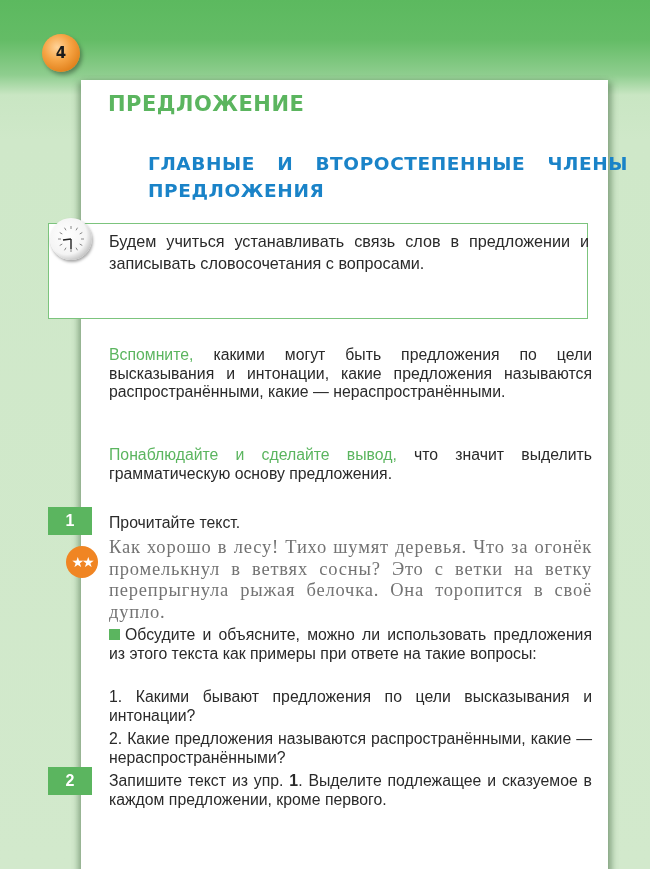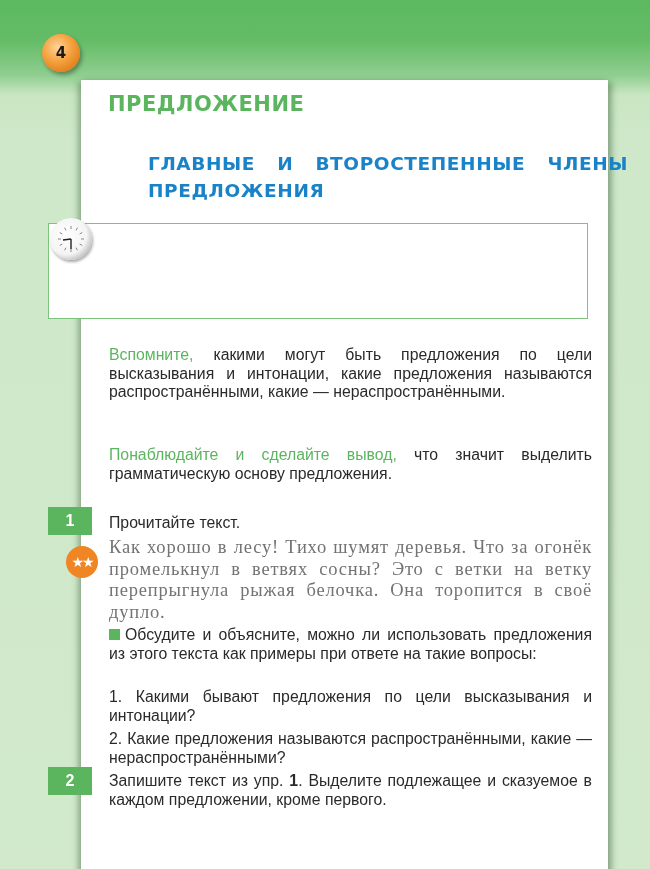--- a/index.html
+++ b/index.html
@@ -92,20 +92,21 @@
       <line x1="9.7" y1="14.5" x2="12.3" y2="16"></line>
         <line x1="32.3" y1="14.5" x2="29.7" y2="16"></line>
       <line x1="9.7" y1="27.5" x2="12.3" y2="26"></line>
         <line x1="32.3" y1="27.5" x2="29.7" y2="26"></line>
     </g>
     <line x1="21" y1="21" x2="13" y2="22" stroke="#222" stroke-width="1.6"></line>
     <line x1="21" y1="21" x2="21" y2="31" stroke="#222" stroke-width="1.4"></line>
   </svg>
 </div>
 <div class="goal-text">
+  <p>Будем учиться устанавливать связь слов в предложении и записывать словосочетания с вопросами.</p>
 </div>
 
 <div class="para" style="top:346px;">
   <span class="lead">Вспомните,</span><span> какими могут быть предложения по цели высказывания и интонации, какие предложения называются распространёнными, какие — нераспространёнными.</span>
 </div>
 
 <div class="para" style="top:446px;">
   <span class="lead">Понаблюдайте и сделайте вывод,</span><span> что значит выделить грамматическую основу предложения.</span>
 </div>
 

